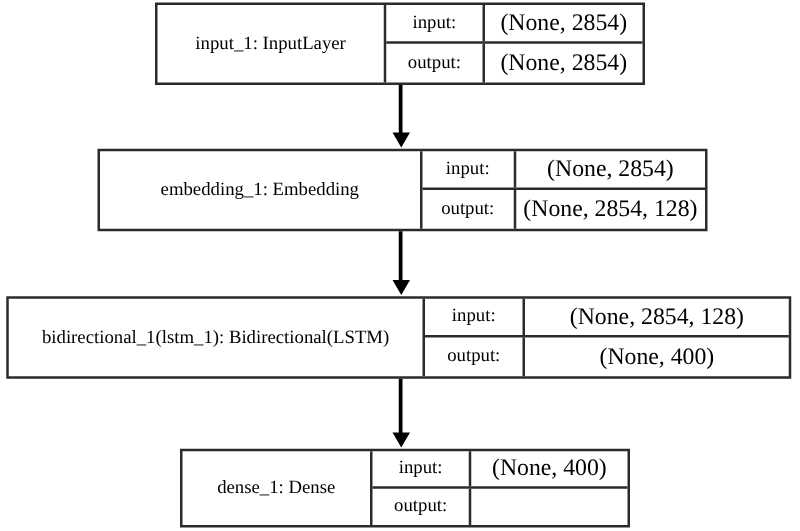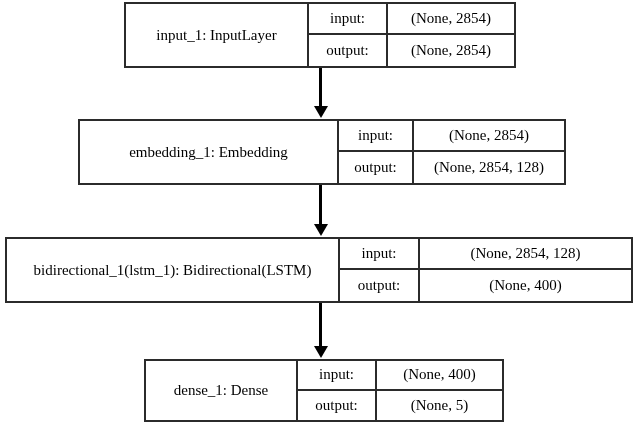--- a/index.html
+++ b/index.html
@@ -67,24 +67,24 @@
     color: #000000;
     white-space: nowrap;
     padding: 0 6px;
   }
   .io-val {
     display: flex;
     align-items: center;
     justify-content: center;
     flex: 1 1 auto;
     box-sizing: border-box;
-    font-size: 15px;
+    font-size: 19px;
     color: #000000;
     white-space: nowrap;
-    padding: 0 20px;
+    padding: 0 6px;
   }
   .edge {
     position: absolute;
   }
   .edge-line {
     position: absolute;
     background: #000000;
     width: 3px;
   }
   .edge-head {
@@ -160,18 +160,17 @@
 
   <div class="node" style="left:144px; top:359px; width:360px; height:63px;">
     <div class="node-name" style="width:150px;">dense_1: Dense</div>
     <div class="io-table">
       <div class="io-row top">
         <div class="io-key" style="width:79px;">input:</div>
         <div class="io-val">(None, 400)</div>
       </div>
       <div class="io-row">
         <div class="io-key" style="width:79px;">output:</div>
-        <div class="io-val">(None, 5)</div>
       </div>
     </div>
   </div>
 
 </div>
 
 </body></html>

